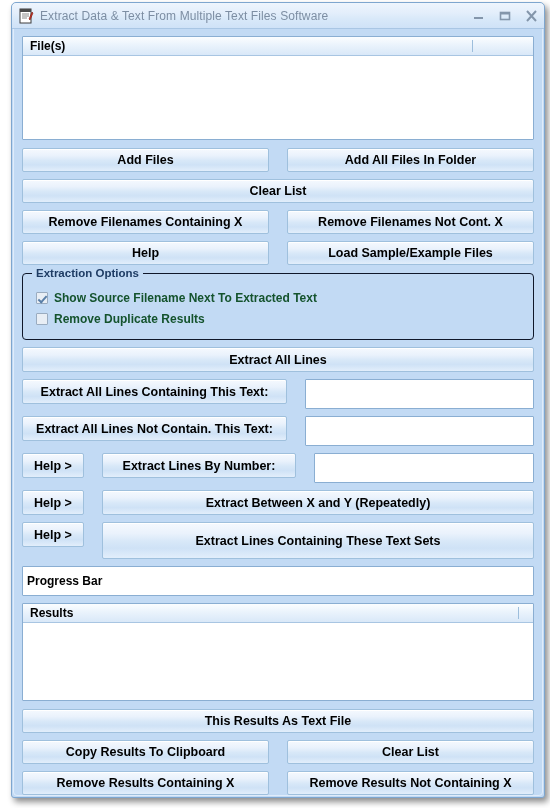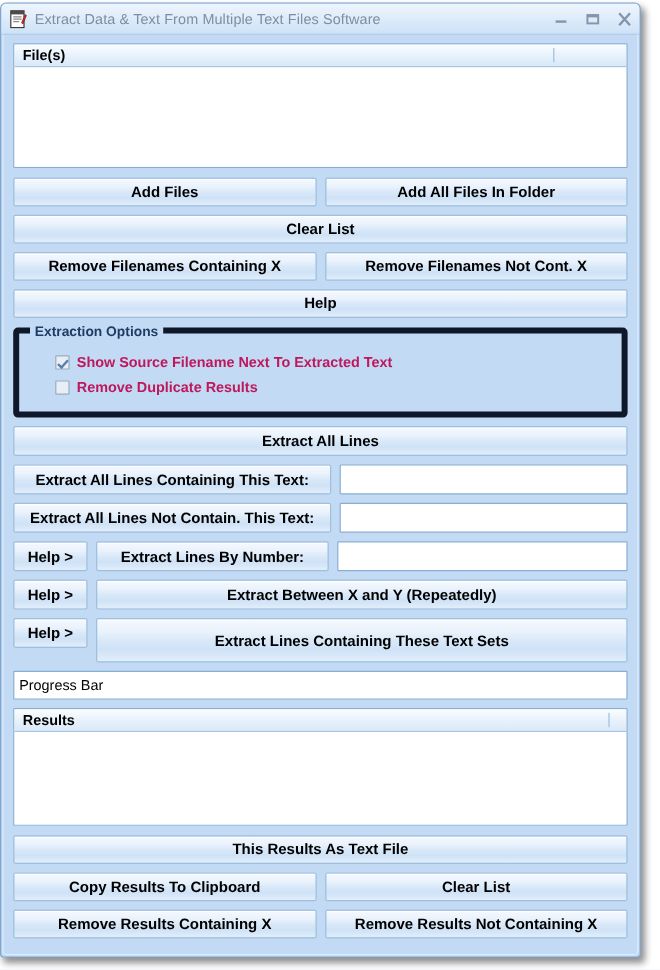--- a/index.html
+++ b/index.html
@@ -8,21 +8,21 @@
     margin: 0; padding: 0;
     width: 550px; height: 808px;
     background: #ffffff;
     font-family: "Liberation Sans", sans-serif;
     overflow: hidden;
   }
 
   
   #window {
     position: absolute;
-    left: 0; top: 2px;
+    left: 11px; top: 2px;
     width: 534px; height: 796px;
     background: #c2daf4;
     border: 1px solid #7ea6cf;
     border-radius: 5px 5px 3px 3px;
     box-shadow: 3px 4px 6px rgba(0,0,0,0.45);
     overflow: hidden;
   }
   
   #window:after {
     content: "";
@@ -99,31 +99,31 @@
     cursor: default;
     box-shadow: inset 0 1px 0 #ffffff;
   }
 
   .txt {
     height: 24px;
     background: #ffffff;
     border: 1px solid #8aaed2;
     border-radius: 1px;
     font-size: 12px;
-    font-weight: normal;
+    font-weight: bold;
     color: #000;
-    padding: 4px 4px;
+    padding: 14px 4px;
     outline: none;
     font-family: "Liberation Sans", sans-serif;
     width: 100%;
   }
 
   .row {
     display: flex;
-    gap: 7px;
+    gap: 18px;
     margin-bottom: 7px;
   }
   .row > * { flex: 1 1 0; min-width: 0; }
 
   
   .listbox {
     background: #ffffff;
     border: 1px solid #8aaed2;
     border-radius: 1px;
     overflow: hidden;
@@ -146,24 +146,24 @@
     position: absolute;
     top: 3px; bottom: 3px;
     width: 1px;
     background: #9dbedc;
   }
   .list-body { background: #ffffff; }
 
   
   .groupbox {
     position: relative;
-    border: 5px solid #0f172a;
+    border: 1px solid #0f172a;
     border-radius: 4px;
     margin: 8px 0 7px 0;
-    padding: 13px 8px 9px 20px;
+    padding: 13px 8px 9px 3px;
   }
   .groupbox-title {
     position: absolute;
     top: -7px; left: 9px;
     background: #c2daf4;
     padding: 0 4px;
     font-size: 11.5px;
     font-weight: bold;
     color: #1e3c64;
     white-space: nowrap;
@@ -189,21 +189,21 @@
     position: absolute;
     left: 3px; top: 1px;
     width: 3px; height: 7px;
     border: solid #5a7fa8;
     border-width: 0 2px 2px 0;
     transform: rotate(42deg);
   }
   .check-label {
     font-size: 12px;
     font-weight: bold;
-    color: #be185d;
+    color: #14532d;
     white-space: nowrap;
   }
 
   
   .labelbtn { flex: 0 0 265px; }
   .fieldcell { flex: 1 1 auto; }
   .helpbtn { flex: 0 0 62px; }
   .mb7 { margin-bottom: 7px; text-align: right; }
 </style>
 </head>
@@ -258,20 +258,21 @@
     </div>
     <div class="row">
       <div class="btn">Clear List</div>
     </div>
     <div class="row">
       <div class="btn">Remove Filenames Containing X</div>
       <div class="btn">Remove Filenames Not Cont. X</div>
     </div>
     <div class="row">
       <div class="btn">Help</div>
+      <div class="btn">Load Sample/Example Files</div>
     </div>
 
     <div class="groupbox">
       <span class="groupbox-title">Extraction Options</span>
       <div class="check-row">
         <span class="checkbox checked"></span>
         <span class="check-label">Show Source Filename Next To Extracted Text</span>
       </div>
       <div class="check-row">
         <span class="checkbox"></span>

